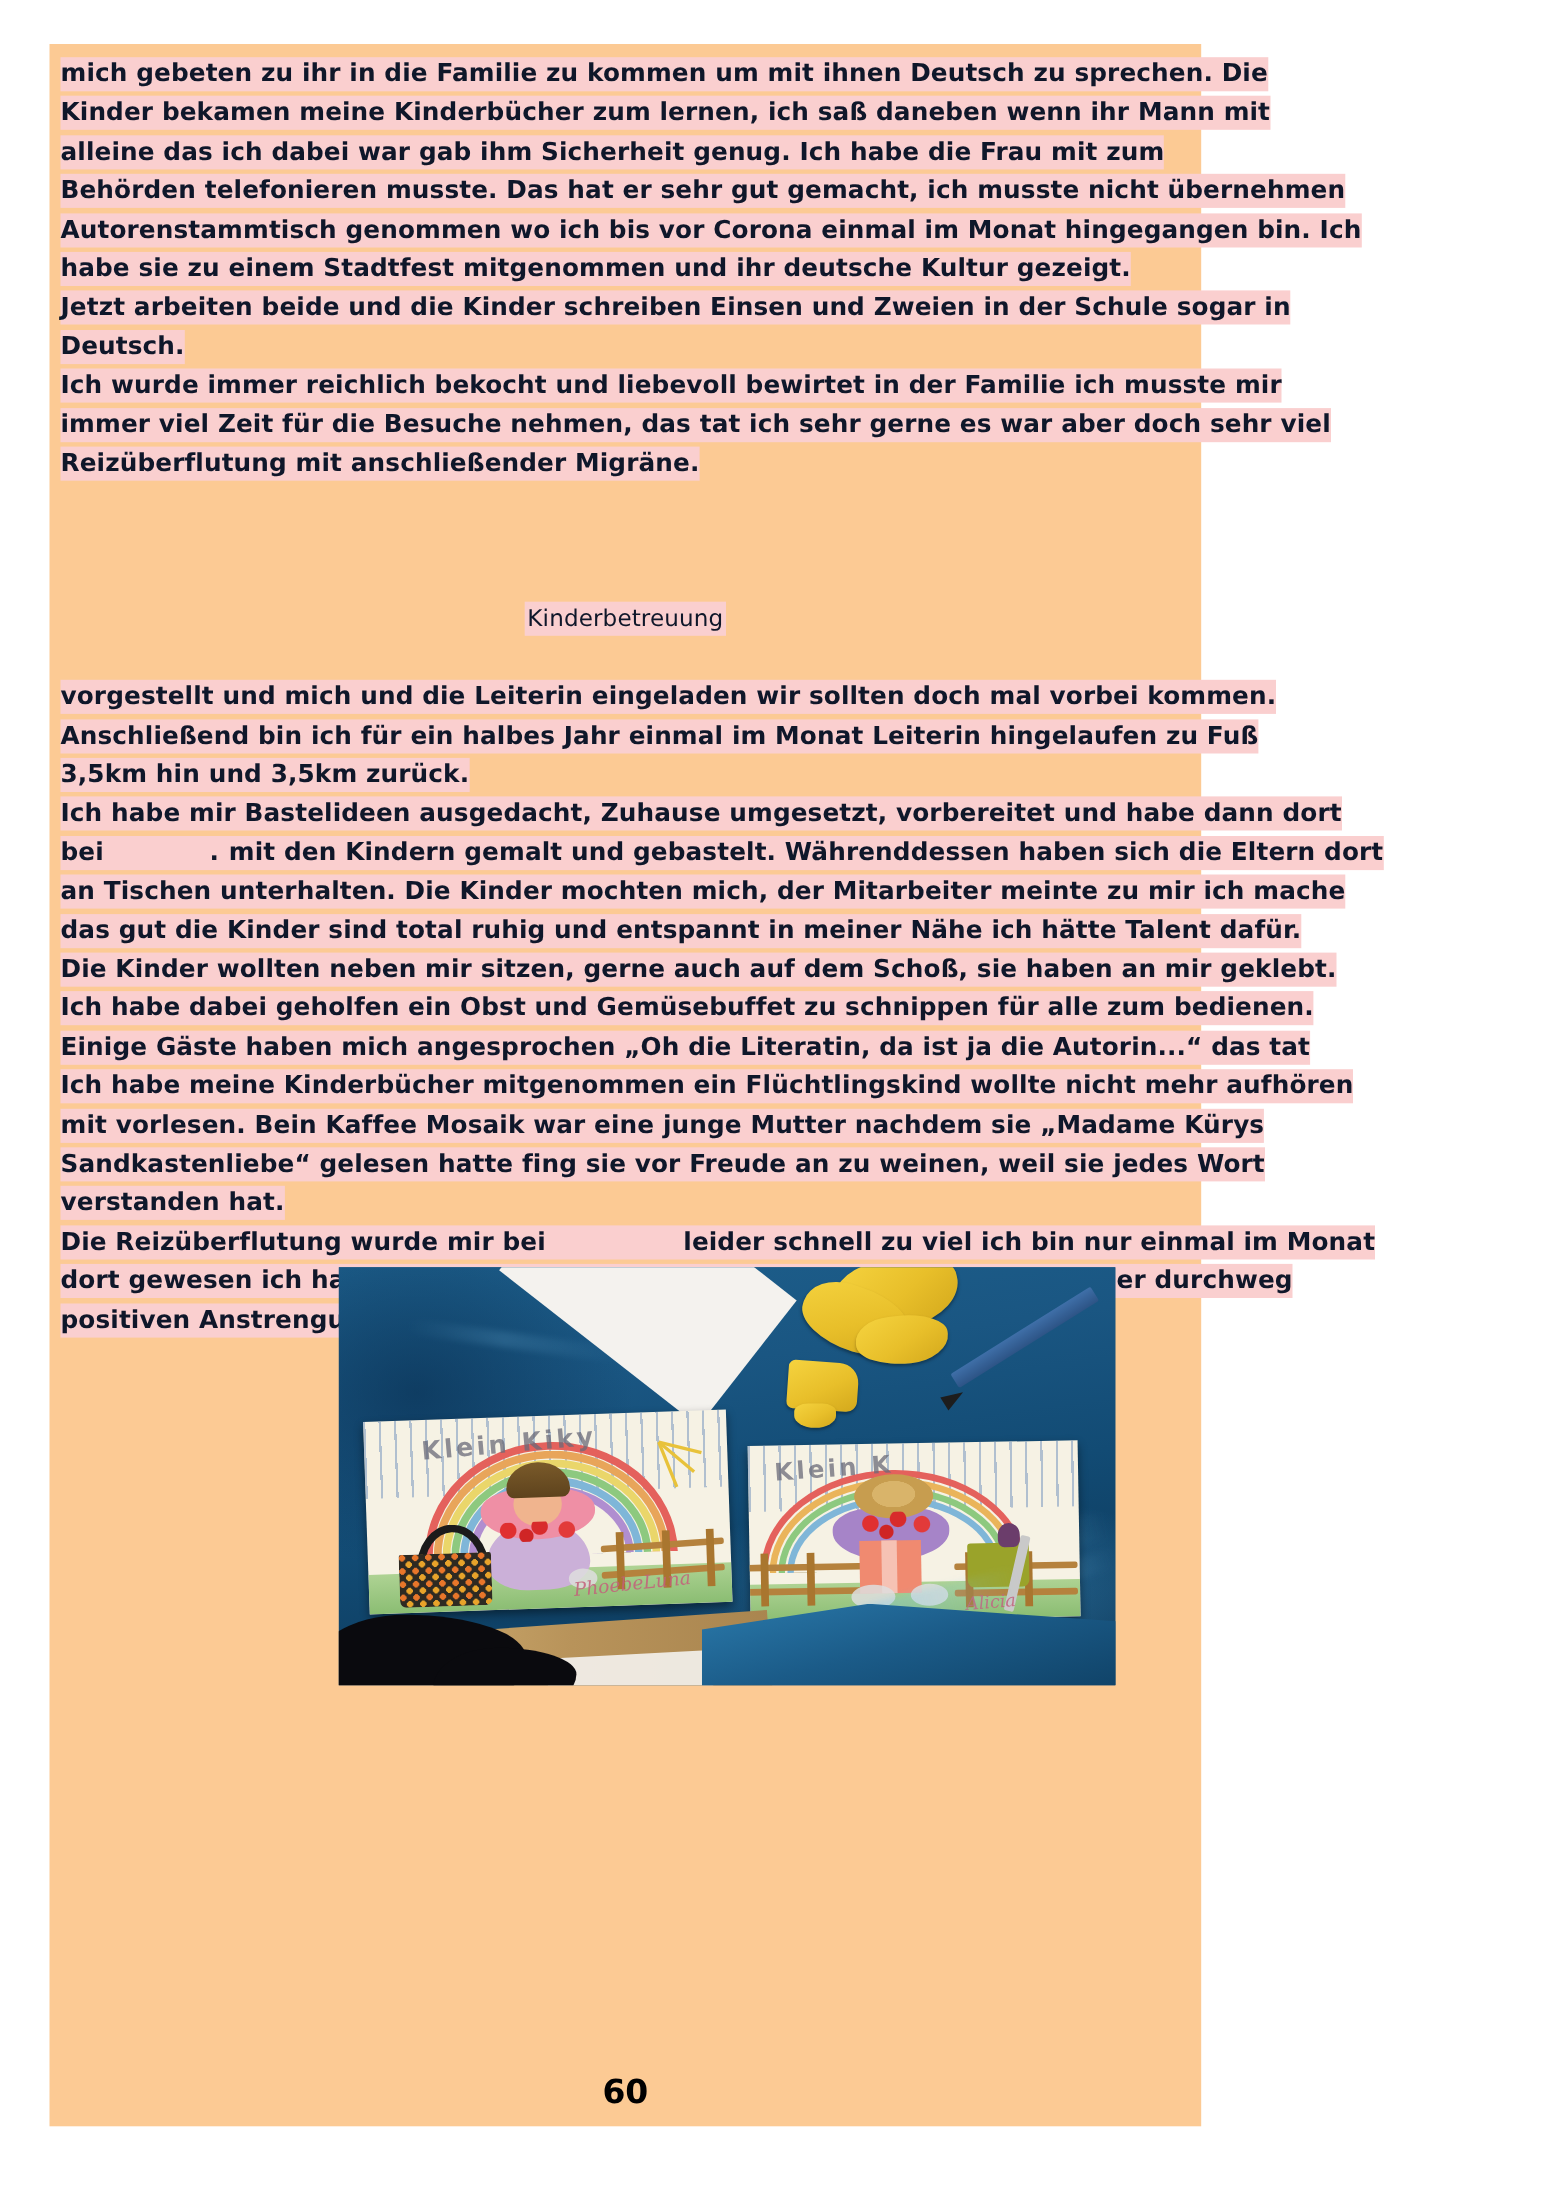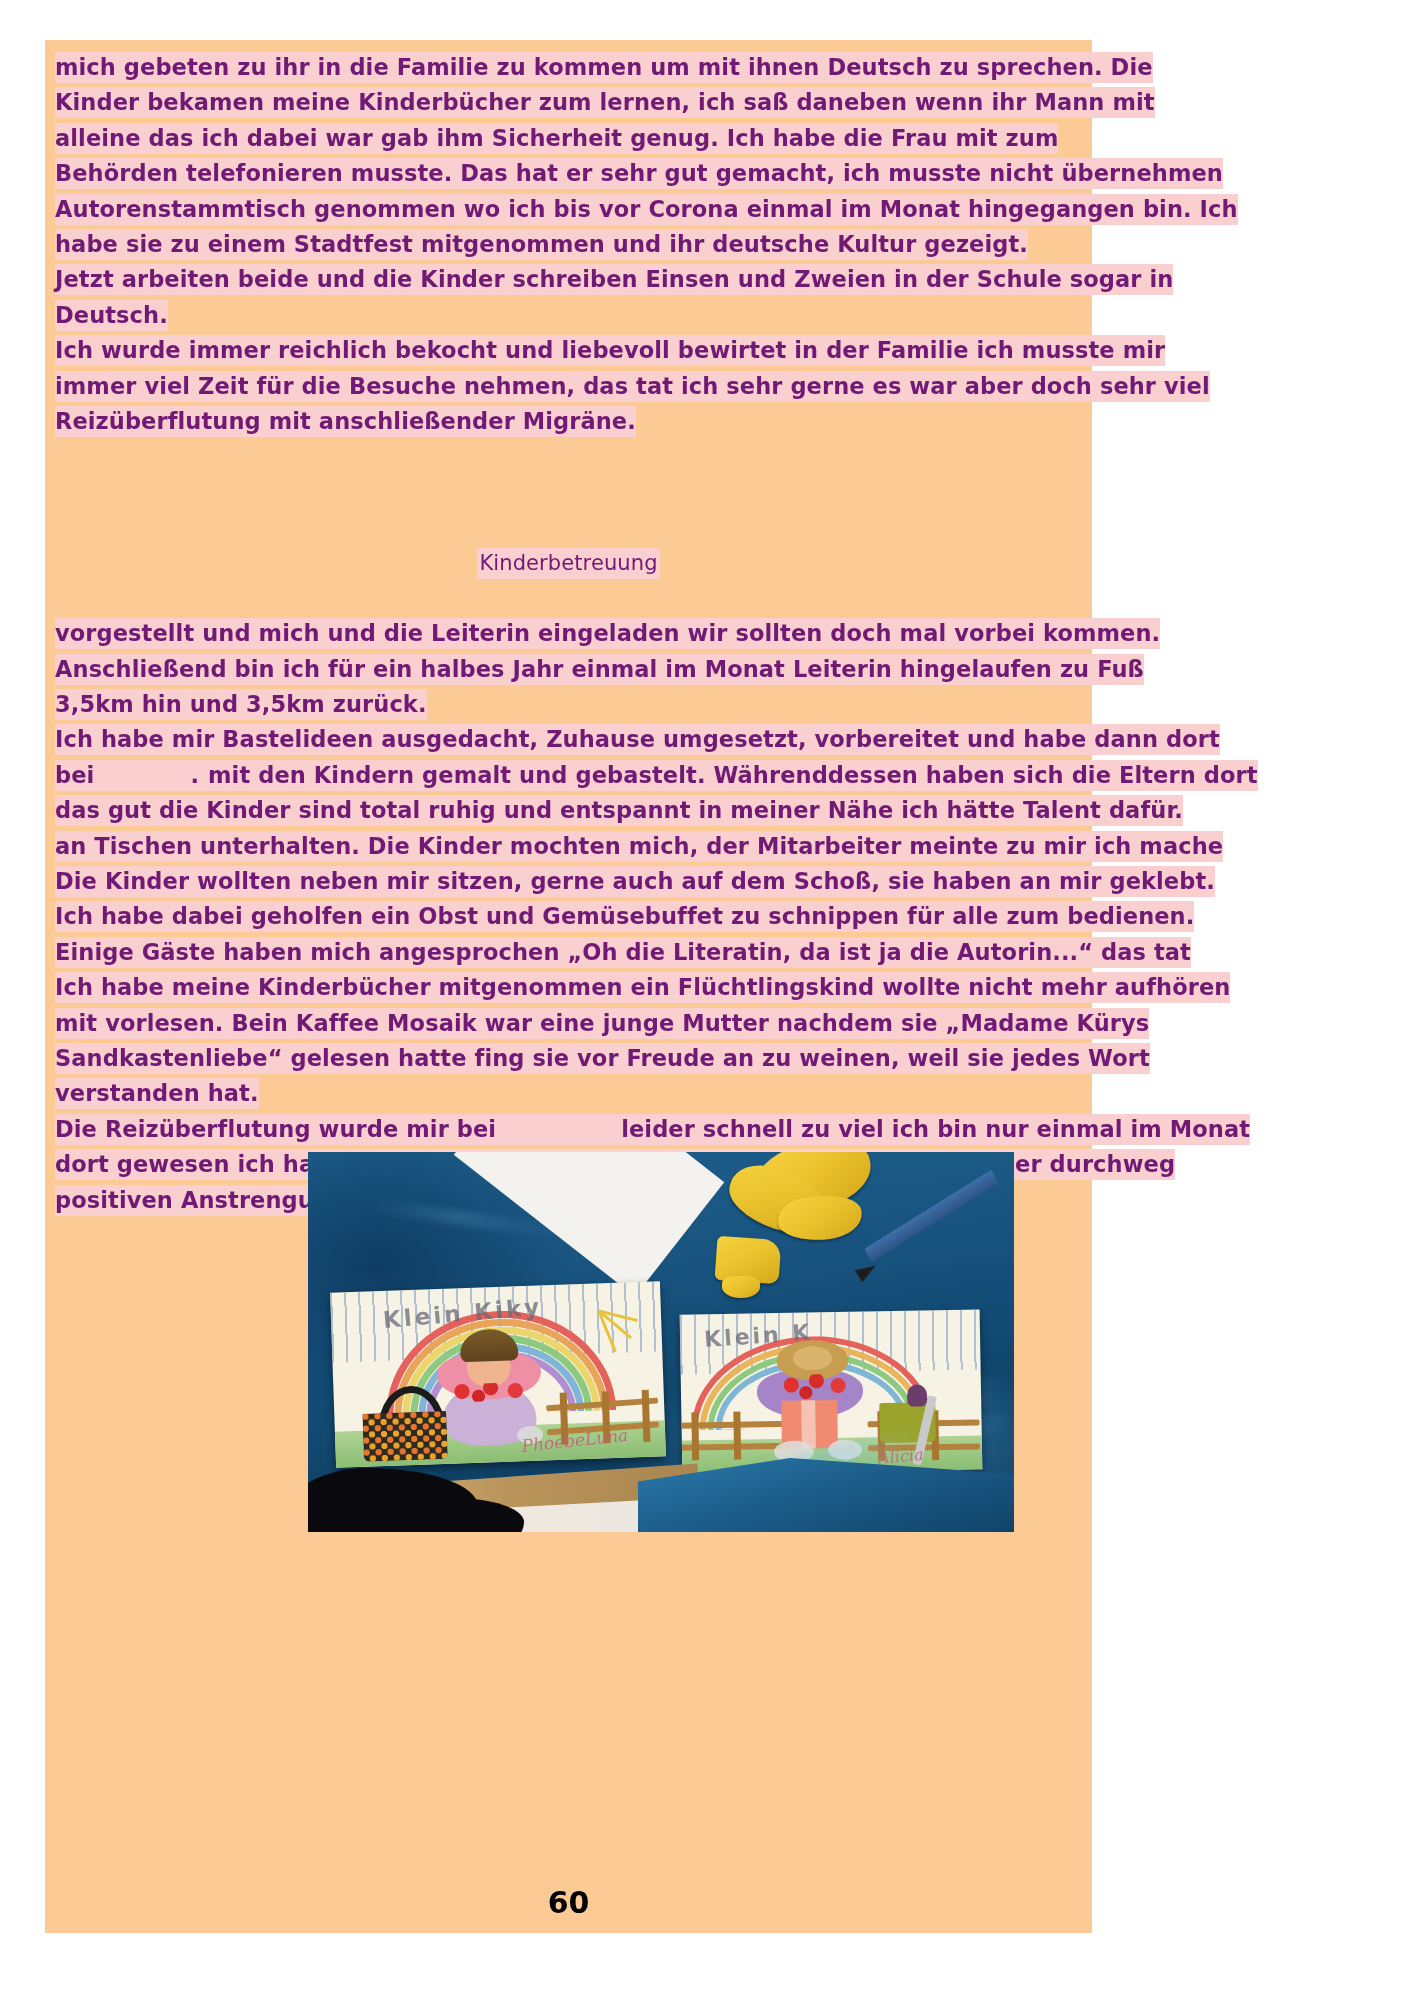--- a/index.html
+++ b/index.html
@@ -28,21 +28,21 @@
 
   .body-text {
     position: absolute;
     left: 10px;
     top: 10px;
     width: 1027px;
     font-family: "DejaVu Sans", sans-serif;
     font-size: 22.5px;
     font-weight: bold;
     line-height: 35.4px;
-    color: #701a75;
+    color: #0f172a;
     letter-spacing: 0.1px;
   }
 
   .para { margin: 0; padding: 0; }
 
   
   .ln {
     display: block;
     height: 35.4px;
     line-height: 35.4px;
@@ -325,22 +325,22 @@
 
     <div class="para">
       <span class="ln"><span class="hl">vorgestellt und mich und die Leiterin eingeladen wir sollten doch mal vorbei kommen.</span></span>
       <span class="ln"><span class="hl">Anschließend bin ich für ein halbes Jahr einmal im Monat Leiterin hingelaufen zu Fuß</span></span>
       <span class="ln"><span class="hl">3,5km hin und 3,5km zurück.</span></span>
     </div>
 
     <div class="para">
       <span class="ln"><span class="hl">Ich habe mir Bastelideen ausgedacht, Zuhause umgesetzt, vorbereitet und habe dann dort</span></span>
       <span class="ln"><span class="hl"><span>bei</span><span class="gap" style="width:96px"></span><span>.</span><span class="gap" style="width:9px"></span><span>mit den Kindern gemalt und gebastelt. Währenddessen haben sich die Eltern dort</span></span></span>
+      <span class="ln"><span class="hl">an Tischen unterhalten. Die Kinder mochten mich, der Mitarbeiter meinte zu mir ich mache</span></span>
       <span class="ln"><span class="hl">das gut die Kinder sind total ruhig und entspannt in meiner Nähe ich hätte Talent dafür.</span></span>
-      <span class="ln"><span class="hl">an Tischen unterhalten. Die Kinder mochten mich, der Mitarbeiter meinte zu mir ich mache</span></span>
       <span class="ln"><span class="hl">Die Kinder wollten neben mir sitzen, gerne auch auf dem Schoß, sie haben an mir geklebt.</span></span>
       <span class="ln"><span class="hl">Ich habe dabei geholfen ein Obst und Gemüsebuffet zu schnippen für alle zum bedienen.</span></span>
       <span class="ln"><span class="hl">Einige Gäste haben mich angesprochen „Oh die Literatin, da ist ja die Autorin...“ das tat</span></span>
     </div>
 
     <div class="para">
       <span class="ln"><span class="hl">Ich habe meine Kinderbücher mitgenommen ein Flüchtlingskind wollte nicht mehr aufhören</span></span>
       <span class="ln"><span class="hl">mit vorlesen. Bein Kaffee Mosaik war eine junge Mutter nachdem sie „Madame Kürys</span></span>
       <span class="ln"><span class="hl">Sandkastenliebe“ gelesen hatte fing sie vor Freude an zu weinen, weil sie jedes Wort</span></span>
       <span class="ln"><span class="hl">verstanden hat.</span></span>

